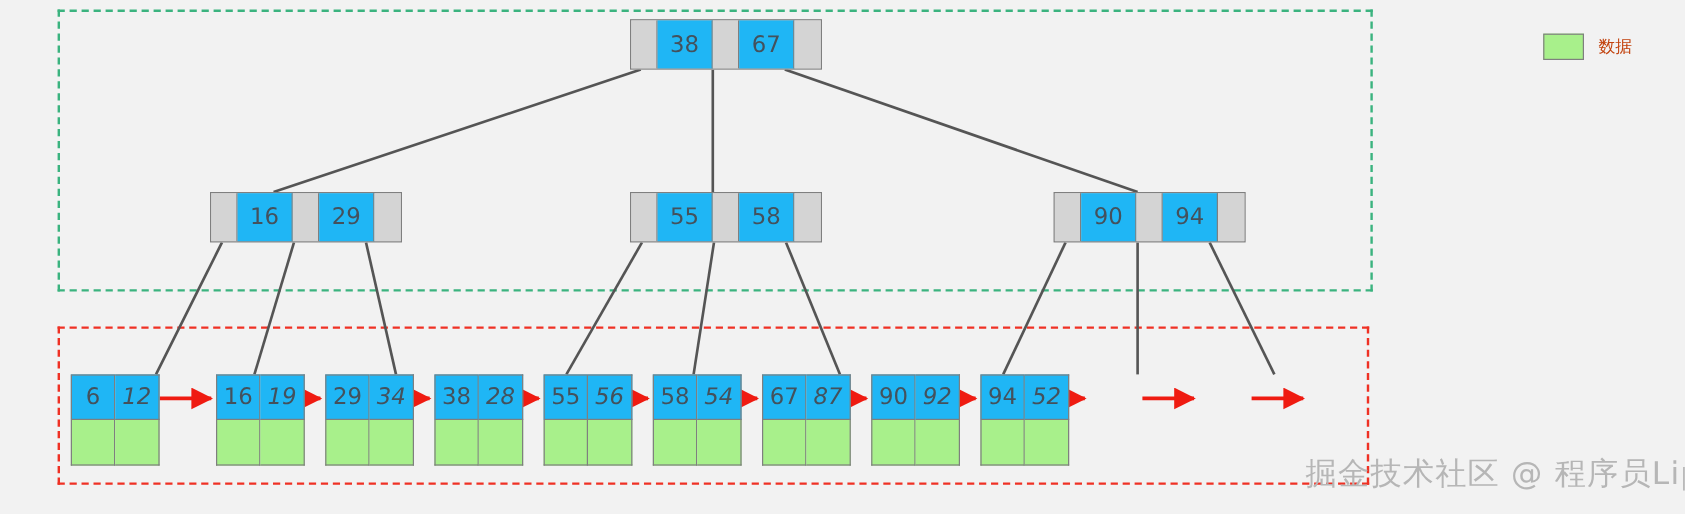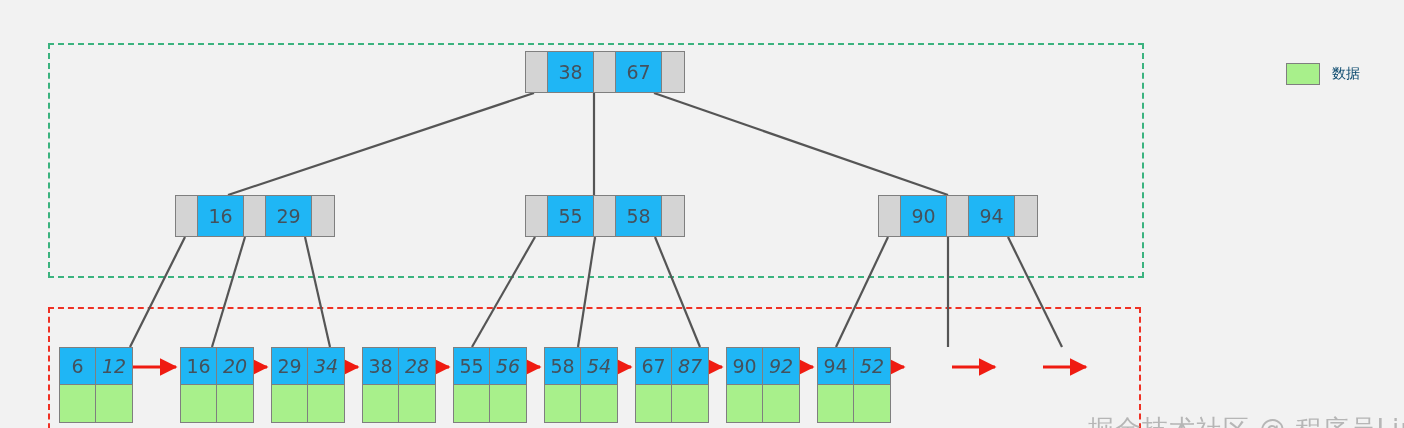--- a/index.html
+++ b/index.html
@@ -11,21 +11,20 @@
     width: 1404px;
     height: 428px;
     font-family: "DejaVu Sans", "Liberation Sans", sans-serif;
     overflow: hidden;
   }
   #canvas {
     position: relative;
     width: 1404px;
     height: 381px;
     background: #f2f2f2;
-    margin-top: 35px;
   }
   
   .region {
     position: absolute;
     box-sizing: border-box;
     background: transparent;
   }
   .region.index {
     border: 2px dashed #3bb37f;
   }
@@ -118,21 +117,21 @@
     width: 34px;
     height: 22px;
     box-sizing: border-box;
     border: 1px solid #7f7f7f;
     margin-right: 12px;
   }
   .swatch.data { background: #a8f08b; }
   .swatch.ptr  { background: #d4d4d4; }
   .legend-label {
     font-size: 14px;
-    color: #0c4a6e;
+    color: #c2410c;
   }
   
   #watermark {
     position: absolute;
     left: 1088px;
     top: 377px;
     font-size: 26px;
     color: #b6b6b6;
     white-space: nowrap;
     letter-spacing: 1px;
@@ -223,21 +222,21 @@
     </div>
     <div class="drow">
       <div class="dcell"></div>
       <div class="dcell"></div>
     </div>
   </div>
 
   <div class="leaf" style="left:180px; top:312px;">
     <div class="krow">
       <div class="kcell">16</div>
-      <div class="kcell">20</div>
+      <div class="kcell">19</div>
     </div>
     <div class="drow">
       <div class="dcell"></div>
       <div class="dcell"></div>
     </div>
   </div>
 
   <div class="leaf" style="left:271px; top:312px;">
     <div class="krow">
       <div class="kcell">29</div>

